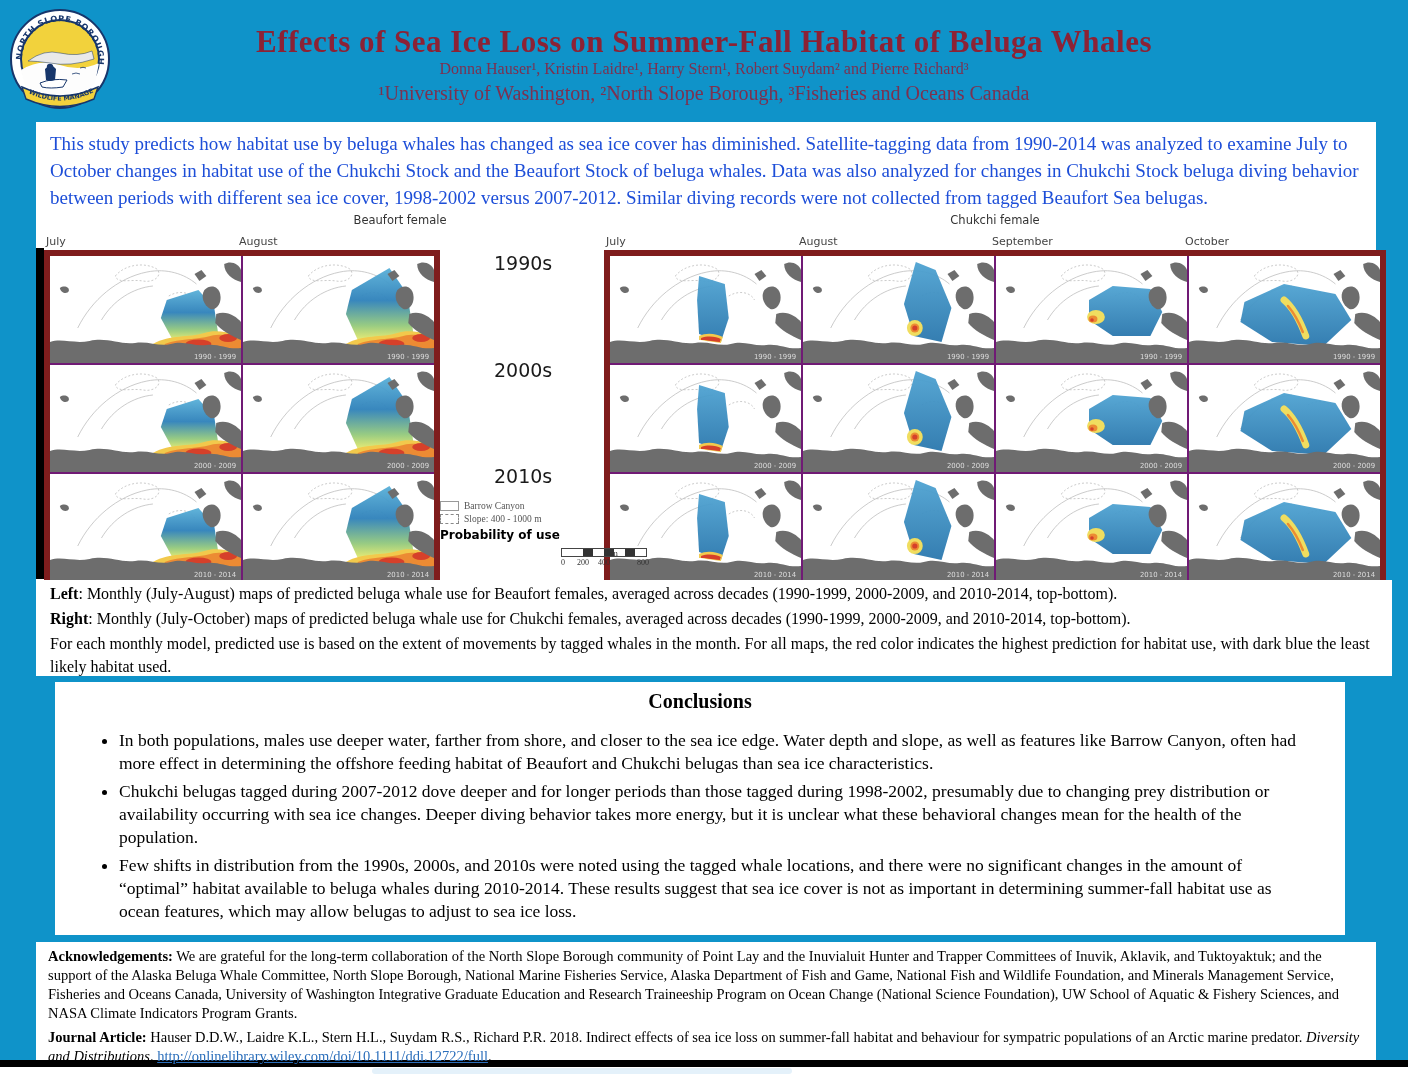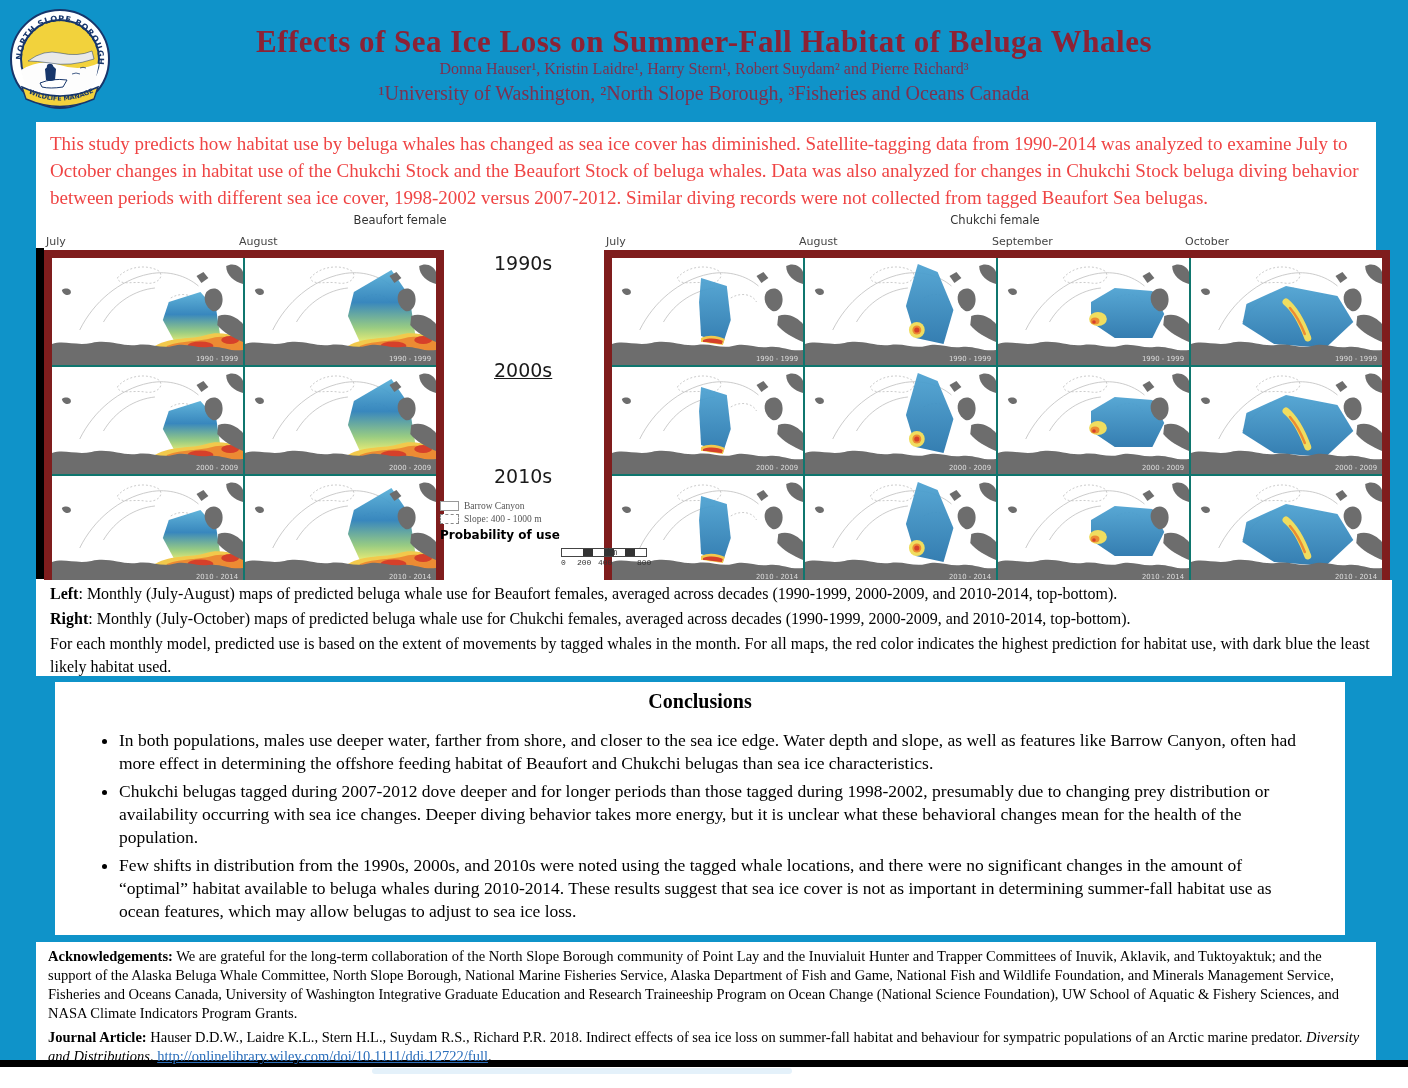--- a/index.html
+++ b/index.html
@@ -13,29 +13,29 @@
   #logo{position:absolute;left:10px;top:8px;width:100px;height:104px;}
   #page-title{position:absolute;left:0;top:24px;width:1408px;text-align:center;
       font-size:31px;font-weight:bold;color:var(--title,#8c2235);letter-spacing:.5px;}
   #authors{position:absolute;left:0;top:60px;width:1408px;text-align:center;
       font-size:16px;color:#7c3150;}
   #affiliations{position:absolute;left:0;top:82px;width:1408px;text-align:center;
       font-size:20px;color:#7c3150;}
 
   .white-box{position:absolute;background:#fff;}
   #intro-box{left:36px;top:122px;width:1340px;height:86px;}
-  #intro-text{margin:0;padding:8px 14px 0 14px;font-size:19px;line-height:27px;color:#ef4444;}
+  #intro-text{margin:0;padding:8px 14px 0 14px;font-size:19px;line-height:27px;color:#1d4ed8;}
 
   #figure-box{left:36px;top:208px;width:1340px;height:372px;}
   .fig-title{position:absolute;transform:translateX(-50%);font-family:"DejaVu Sans",sans-serif;
       font-size:11.5px;color:#333;top:213px;white-space:nowrap;}
   .col-labels{position:absolute;top:235px;display:flex;font-family:"DejaVu Sans",sans-serif;
       font-size:11px;color:#444;}
   .col-labels span{width:193px;padding-left:2px;box-sizing:border-box;}
-  .map-grid{position:absolute;top:250px;display:grid;gap:2px;background:#0f766e;border:8px solid #7f1d1d;}
+  .map-grid{position:absolute;top:250px;display:grid;gap:2px;background:#701a75;border:6px solid #7f1d1d;}
   #left-grid{left:44px;grid-template-columns:repeat(2,191px);}
   #right-grid{left:604px;grid-template-columns:repeat(4,191px);}
   .panel{width:191px;height:107px;background:#fff;position:relative;}
   .panel svg{display:block;width:100%;height:100%;}
   #left-black-bar{position:absolute;left:36px;top:248px;width:8px;height:331px;background:#000;}
 
   .decade-label{position:absolute;left:494px;font-family:"DejaVu Sans",sans-serif;
       font-size:19px;color:#1a1a1a;}
 
   
@@ -43,21 +43,21 @@
   .leg-row{display:flex;align-items:center;height:12px;margin-bottom:1px;}
   .leg-swatch{width:17px;height:8px;background:#fff;border:1px solid #999;margin-right:5px;flex:none;}
   .leg-swatch.dashed{border:1px dashed #888;}
   .leg-row span{font-size:9.5px;color:#555;font-family:Liberation Serif, serif;}
   #prob-title{font-size:12px;font-weight:bold;color:#000;margin:3px 0 1px 0;}
   #grad-wrap{position:relative;height:42px;}
   #grad-bar{position:absolute;left:2px;top:4px;width:12px;height:36px;
      background:linear-gradient(#e33b22,#f19a38 35%,#f4e65c 62%,#bfe3a0 80%,#8ecbe0);}
   #grad-high{position:absolute;left:20px;top:0;font-size:9.5px;color:#333;}
   #grad-low{position:absolute;left:20px;bottom:0;font-size:9.5px;color:#333;}
-  #scalebar{position:absolute;left:517px;top:548px;width:100px;font-family:Liberation Mono, monospace;padding-left:44px;}
+  #scalebar{position:absolute;left:517px;top:548px;width:100px;font-family:Liberation Serif, serif;padding-left:44px;}
   #scalebar-bar{position:relative;width:84px;height:7px;border:1px solid #444;background:#fff;}
   .sb-seg{position:absolute;top:0;height:7px;width:10px;background:#333;}
   #scalebar-km{position:absolute;left:90px;top:0;font-size:8.5px;color:#333;}
   #scalebar-ticks{position:relative;width:92px;height:10px;font-size:8px;color:#333;}
   #scalebar-ticks span{position:absolute;top:1px;}
 
   #caption-box{left:36px;top:580px;width:1356px;height:96px;}
   #caption-box p{margin:0;padding:2px 14px 0 14px;font-size:16px;line-height:23px;color:#000;}
 
   #conclusions-box{left:55px;top:682px;width:1290px;height:253px;}
@@ -767,21 +767,21 @@
     <path d="M176,8 C183,4 191,8 193,14 L193,26 C185,24 176,18 176,8 Z"></path>
     <path d="M146,18 L153,14 L158,20 L151,25 Z"></path>
     <path d="M10,32 C14,29 20,31 19,35 C18,38 11,38 10,32 Z"></path>
         </g>
     <text x="188" y="103" text-anchor="end" font-size="7" fill="#dddddd" font-family="DejaVu Sans, sans-serif">2010 - 2014</text>
       </svg>
     </div>
   </div>
 
 <div class="decade-label" style="top:252px;">1990s</div>
-<div class="decade-label" style="top:359px;text-decoration:underline;">2000s</div>
+<div class="decade-label" style="top:359px;">2000s</div>
 <div class="decade-label" style="top:465px;">2010s</div>
 
 <div id="legend">
   <div class="leg-row">
       <div class="leg-swatch"></div>
     <span>Barrow Canyon</span>
     </div>
   <div class="leg-row">
       <div class="leg-swatch dashed"></div>
     <span>Slope: 400 - 1000 m</span>

